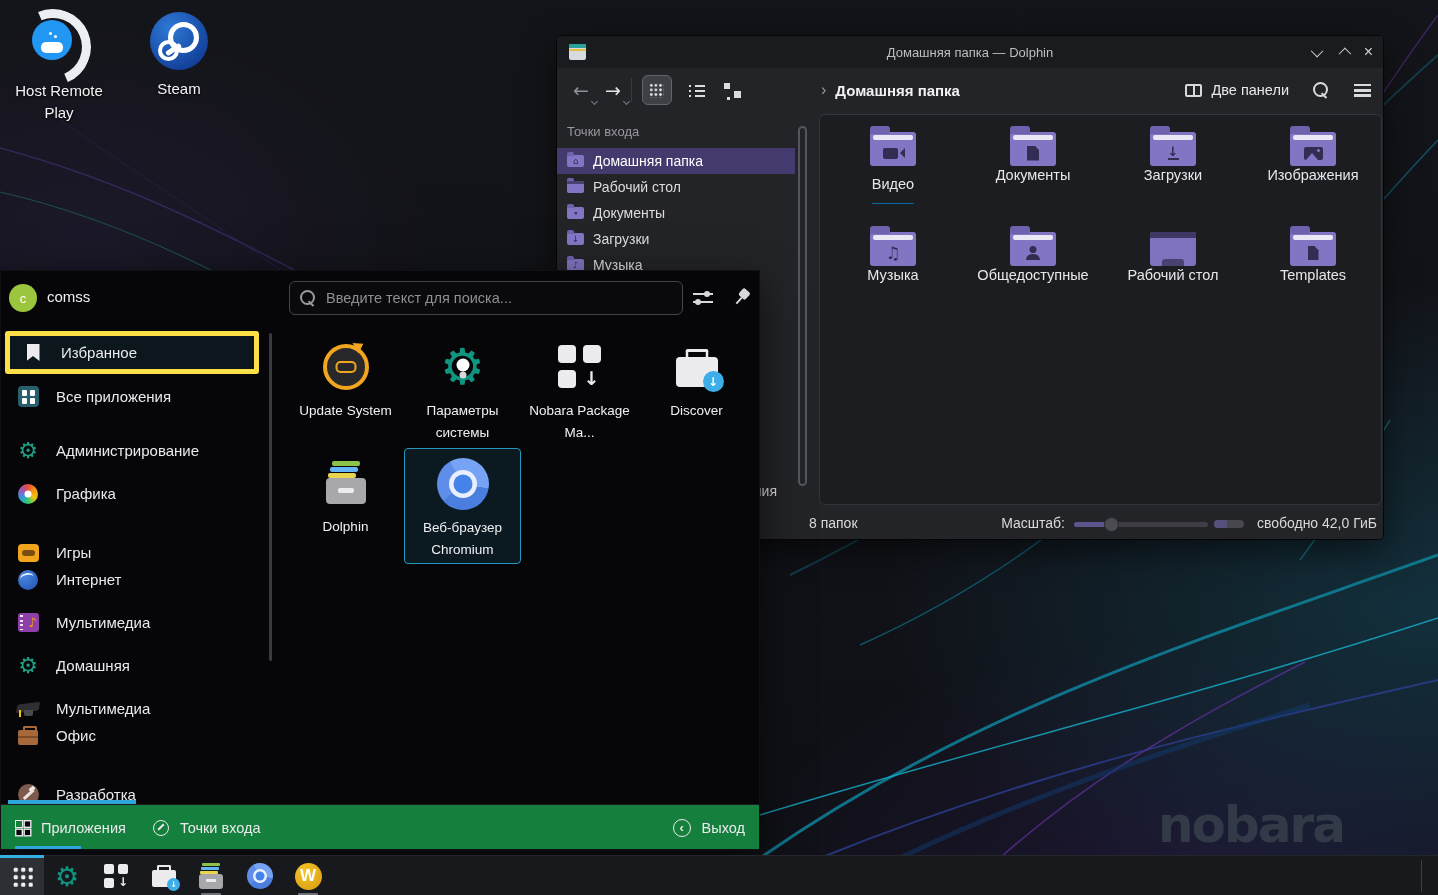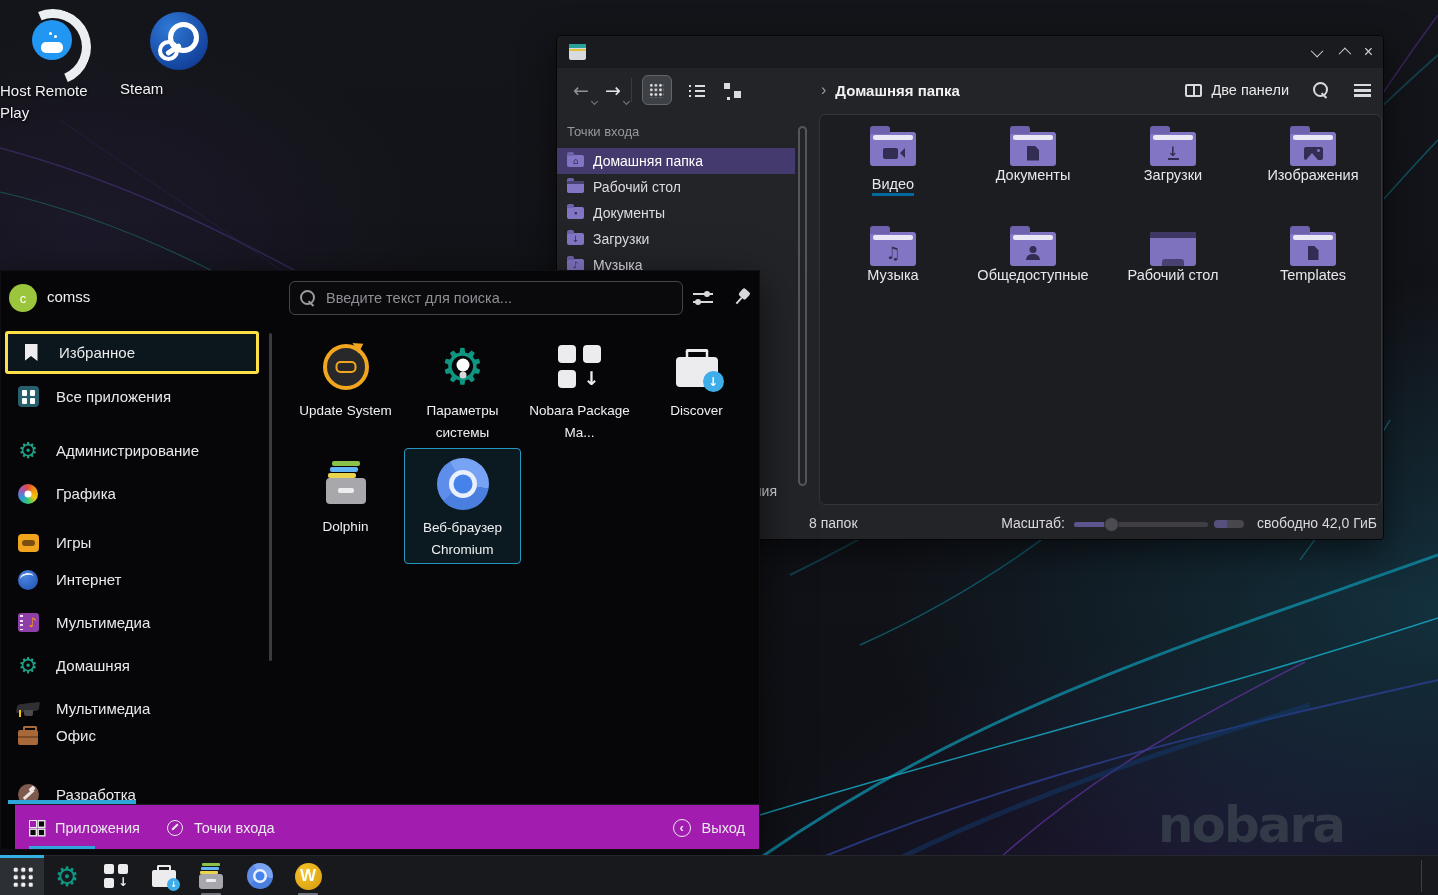--- a/index.html
+++ b/index.html
@@ -11,21 +11,21 @@
  radial-gradient(520px 320px at 6% 26%, rgba(74,48,126,.16), transparent 66%),
  linear-gradient(#14151a,#0f1016);}
 .uglyph{font-family:"DejaVu Sans","Liberation Sans",sans-serif}
 
 
 #wallart{position:absolute;inset:0;z-index:0}
 .nobara-logo{position:absolute;left:1158px;top:796px;z-index:1;font-size:50px;font-weight:bold;
 letter-spacing:-2px;color:#333a47;font-family:"DejaVu Sans",sans-serif}
 
 
-.dicon{position:absolute;z-index:2;width:118px;text-align:left;cursor:default}
+.dicon{position:absolute;z-index:2;width:118px;text-align:center;cursor:default}
 .dicon .dlabel{margin-top:8px;font-size:15px;line-height:22px;color:#f2f3f5;text-shadow:0 1px 3px #000}
 .ic-hrp{position:relative;width:64px;height:64px;margin:0 auto}
 .ic-hrp::before{content:"";position:absolute;right:0;top:1px;width:58px;height:58px;border-radius:50%;
 border:9px solid #eceff2;border-left-color:transparent;border-bottom-color:transparent;transform:rotate(22deg)}
 .ic-hrp::after{content:"";position:absolute;left:5px;top:12px;width:40px;height:40px;background:#2196f3;border-radius:50%}
 .ic-hrp .pad{position:absolute;left:14px;top:34px;width:22px;height:11px;background:#fff;border-radius:5px;z-index:1}
 .ic-hrp .dots{position:absolute;left:22px;top:24px;width:3px;height:3px;background:#fff;border-radius:50%;
 box-shadow:5px 3px 0 #fff;z-index:1}
 .ic-steam{position:relative;width:58px;height:58px;margin:0 auto;border-radius:50%;
 background:radial-gradient(circle at 35% 28%,#2e79d6,#123f98 78%)}
@@ -89,21 +89,21 @@
 .view{position:absolute;left:262px;top:2px;right:1px;bottom:4px;background:#1c1d21;border:1px solid #34353a;border-radius:6px}
 .ftile{position:absolute;width:130px;text-align:center}
 .fold{position:relative;width:46px;height:34px;margin:9px auto 0;background:#8276c4;border-radius:3px}
 .fold::before{content:"";position:absolute;left:0;top:-6px;width:20px;height:8px;background:#6e61ad;border-radius:3px 3px 0 0}
 .fold .strip{position:absolute;left:3px;top:3px;right:3px;height:5px;background:#eae8f4;border-radius:2px}
 .fold .gwrap{position:absolute;left:0;top:8px;right:0;bottom:0;display:flex;align-items:center;justify-content:center}
 .fold.deskt{background:#7e72bf}
 .fold.deskt::before{left:0;top:0;width:100%;height:6px;background:#3f3763;border-radius:3px 3px 0 0}
 .fold.deskt::after{content:"";position:absolute;left:50%;bottom:0;transform:translateX(-50%);width:22px;height:7px;background:#4a4173;border-radius:3px 3px 0 0}
 .flabel{margin-top:10px;font-size:14.5px;color:#e8e8ec}
-.flabel.ul{display:inline-block;border-bottom:3px solid #0369a1;padding-bottom:1px}
+.flabel.ul{display:inline-block;border-bottom:1px solid #0369a1;padding-bottom:11px}
 .g-video{position:relative;width:15px;height:11px;background:#322d52;border-radius:2px;margin-right:5px}
 .g-video::after{content:"";position:absolute;right:-7px;top:0.5px;border:5px solid transparent;border-right:5px solid #322d52}
 .g-doc{width:12px;height:15px;background:#322d52;clip-path:polygon(0 0,64% 0,100% 30%,100% 100%,0 100%)}
 .g-dl{display:flex;flex-direction:column;align-items:center;color:#322d52;font-weight:bold;font-size:13px;line-height:11px}
 .g-dl::after{content:"";width:11px;height:2.5px;background:#322d52;margin-top:1px}
 .g-img{position:relative;width:19px;height:13px;background:#322d52;border-radius:2px;overflow:hidden}
 .g-img::before{content:"";position:absolute;right:3px;top:2px;width:3px;height:3px;border-radius:50%;background:#8276c4}
 .g-img::after{content:"";position:absolute;left:2px;bottom:0;border-left:6px solid transparent;border-right:6px solid transparent;border-bottom:7px solid #8276c4}
 .g-mus{color:#322d52;font-size:17px;line-height:17px}
 .g-pers{position:relative;width:16px;height:14px}
@@ -137,21 +137,21 @@
 .filt i{position:absolute;left:0;width:20px;height:2px;background:#d7d8db}
 .filt i.r1{top:3px}.filt i.r2{top:11px}
 .filt i.r1::after{content:"";position:absolute;right:3px;top:-2px;width:6px;height:6px;border-radius:50%;background:#d7d8db}
 .filt i.r2::after{content:"";position:absolute;left:2px;top:-2px;width:6px;height:6px;border-radius:50%;background:#d7d8db}
 .pin{position:absolute;left:731px;top:17px;width:18px;height:18px;transform:rotate(42deg)}
 .pin::before{content:"";position:absolute;left:5px;top:0;width:9px;height:9px;background:#d7d8db;border-radius:2px}
 .pin::after{content:"";position:absolute;left:8.5px;top:9px;width:2.4px;height:8px;background:#d7d8db}
 .lbody{position:absolute;left:0;top:55px;right:0;bottom:45px}
 .citem{position:absolute;left:4px;width:254px;height:43px;display:flex;align-items:center;gap:17px;padding-left:12px;
 font-size:15px;color:#eaeaec;border-radius:3px}
-.citem.sel{border:3px solid #fde047;background:#0b171c}
+.citem.sel{border:5px solid #fde047;background:#0b171c}
 .cico{flex:0 0 22px;height:22px;display:flex;align-items:center;justify-content:center;position:relative}
 .ci-fav{width:13px;height:17px;background:#ededf0;clip-path:polygon(0 0,100% 0,100% 100%,50% 70%,0 100%)}
 .ci-all{width:21px;height:21px;background:#275f6d;border-radius:4px;position:relative}
 .ci-all::before{content:"";position:absolute;left:4px;top:4px;width:5.5px;height:5.5px;background:#fff;border-radius:1px;
 box-shadow:8px 0 0 #fff,0 8px 0 #fff,8px 8px 0 #fff}
 .ci-gear{font-size:22px;line-height:22px;color:#1ea287}
 .ci-graph{width:20px;height:20px;border-radius:50%;
 background:conic-gradient(#e74c3c,#f39c12,#f1c40f,#2ecc71,#3498db,#9b59b6,#e74c3c)}
 .ci-graph::after{content:"";position:absolute;left:50%;top:50%;transform:translate(-50%,-50%);width:7px;height:7px;border-radius:50%;background:#fff}
 .ci-games{width:21px;height:18px;background:#f0a51c;border-radius:4px;position:relative}
@@ -193,21 +193,21 @@
 display:flex;align-items:center;justify-content:center;color:#fff;font-size:12px;font-weight:bold}
 .ic-dolph{position:relative;width:42px;height:46px}
 .ic-dolph::before{content:"";position:absolute;left:7px;top:1px;width:28px;height:4.5px;background:#8bc34a;border-radius:2px;
 box-shadow:-2px 6px 0 #64b5f6,-4px 12px 0 #e8d44d}
 .ic-dolph::after{content:"";position:absolute;left:1px;top:18px;width:40px;height:26px;background:#a8a8ac;border-radius:4px}
 .ic-dolph .dash{position:absolute;left:13px;top:28px;width:16px;height:5px;background:#ececef;border-radius:2px;z-index:1}
 .ic-chr{position:relative;width:52px;height:52px;border-radius:50%;
 background:conic-gradient(from -30deg,#76a3f4 0 130deg,#4a7fe0 130deg 260deg,#5f8eea 260deg 360deg)}
 .ic-chr::before{content:"";position:absolute;left:50%;top:50%;transform:translate(-50%,-50%);width:28px;height:28px;border-radius:50%;background:#e9effc}
 .ic-chr .cc{position:absolute;left:50%;top:50%;transform:translate(-50%,-50%);width:19px;height:19px;border-radius:50%;background:#4583ea}
-.lfoot{position:absolute;left:14px;bottom:0;right:0;height:45px;background:#a21caf;border-top:1px solid #1d1d21}
+.lfoot{position:absolute;left:0;bottom:0;right:0;height:45px;background:#15803d;border-top:1px solid #1d1d21}
 .ftab{position:absolute;top:0;height:45px;display:flex;align-items:center;gap:11px;font-size:14.5px;color:#eaeaec}
 .fi-grid{position:relative;width:15px;height:15px}
 .fi-grid::before{content:"";position:absolute;left:0;top:0;width:5.5px;height:5.5px;border:1.4px solid #eaeaec;
 box-shadow:8.5px 0 0 -1.4px #08080a,8.5px 0 0 0 #eaeaec,0 8.5px 0 -1.4px #08080a,0 8.5px 0 0 #eaeaec,8.5px 8.5px 0 -1.4px #08080a,8.5px 8.5px 0 0 #eaeaec}
 .fi-comp{width:16px;height:16px;border:1.6px solid #eaeaec;border-radius:50%;position:relative}
 .fi-comp::after{content:"";position:absolute;left:2.5px;top:5.5px;width:8px;height:2px;background:#eaeaec;transform:rotate(-45deg)}
 .fi-leave{width:18px;height:18px;border:1.6px solid #eaeaec;border-radius:50%;display:flex;align-items:center;justify-content:center;
 font-size:13px;line-height:14px;color:#eaeaec;font-weight:bold}
 .foot-underline{position:absolute;left:14px;bottom:0;width:66px;height:3.5px;background:#2fa6da}
 
@@ -290,20 +290,21 @@
 <div class="dicon" style="left:120px;top:12px">
   <div class="ic-steam">
       <span class="bar"></span>
     </div>
   <div class="dlabel">Steam</div>
 </div>
 
 <div class="dolphin">
   <div class="titlebar">
     <span class="wicon"></span>
+    <span class="ttl">Домашняя папка — Dolphin</span>
     <span class="winbtns">
       <span class="chev down"></span>
       <span class="chev up"></span>
       <span class="xbtn">×</span>
     </span>
   </div>
   <div class="toolbar">
     <span class="navarr uglyph" style="margin-left:16px;color:#8f9094"><span>←</span><span class="mini"></span></span>
     <span class="navarr uglyph" style="margin-left:16px;color:#e3e3e6"><span>→</span><span class="mini"></span></span>
     <span class="tsep"></span>
@@ -479,21 +480,21 @@
           <span class="ci-gear uglyph">⚙</span>
         </span>
       <span>Администрирование</span>
     </div>
     <div class="citem" style="top:146px">
       <span class="cico">
           <span class="ci-graph"></span>
         </span>
       <span>Графика</span>
     </div>
-    <div class="citem" style="top:195px">
+    <div class="citem" style="top:205px">
       <span class="cico">
           <span class="ci-games"></span>
         </span>
       <span>Игры</span>
     </div>
     <div class="citem" style="top:232px">
       <span class="cico">
           <span class="ci-net"></span>
         </span>
       <span>Интернет</span>

